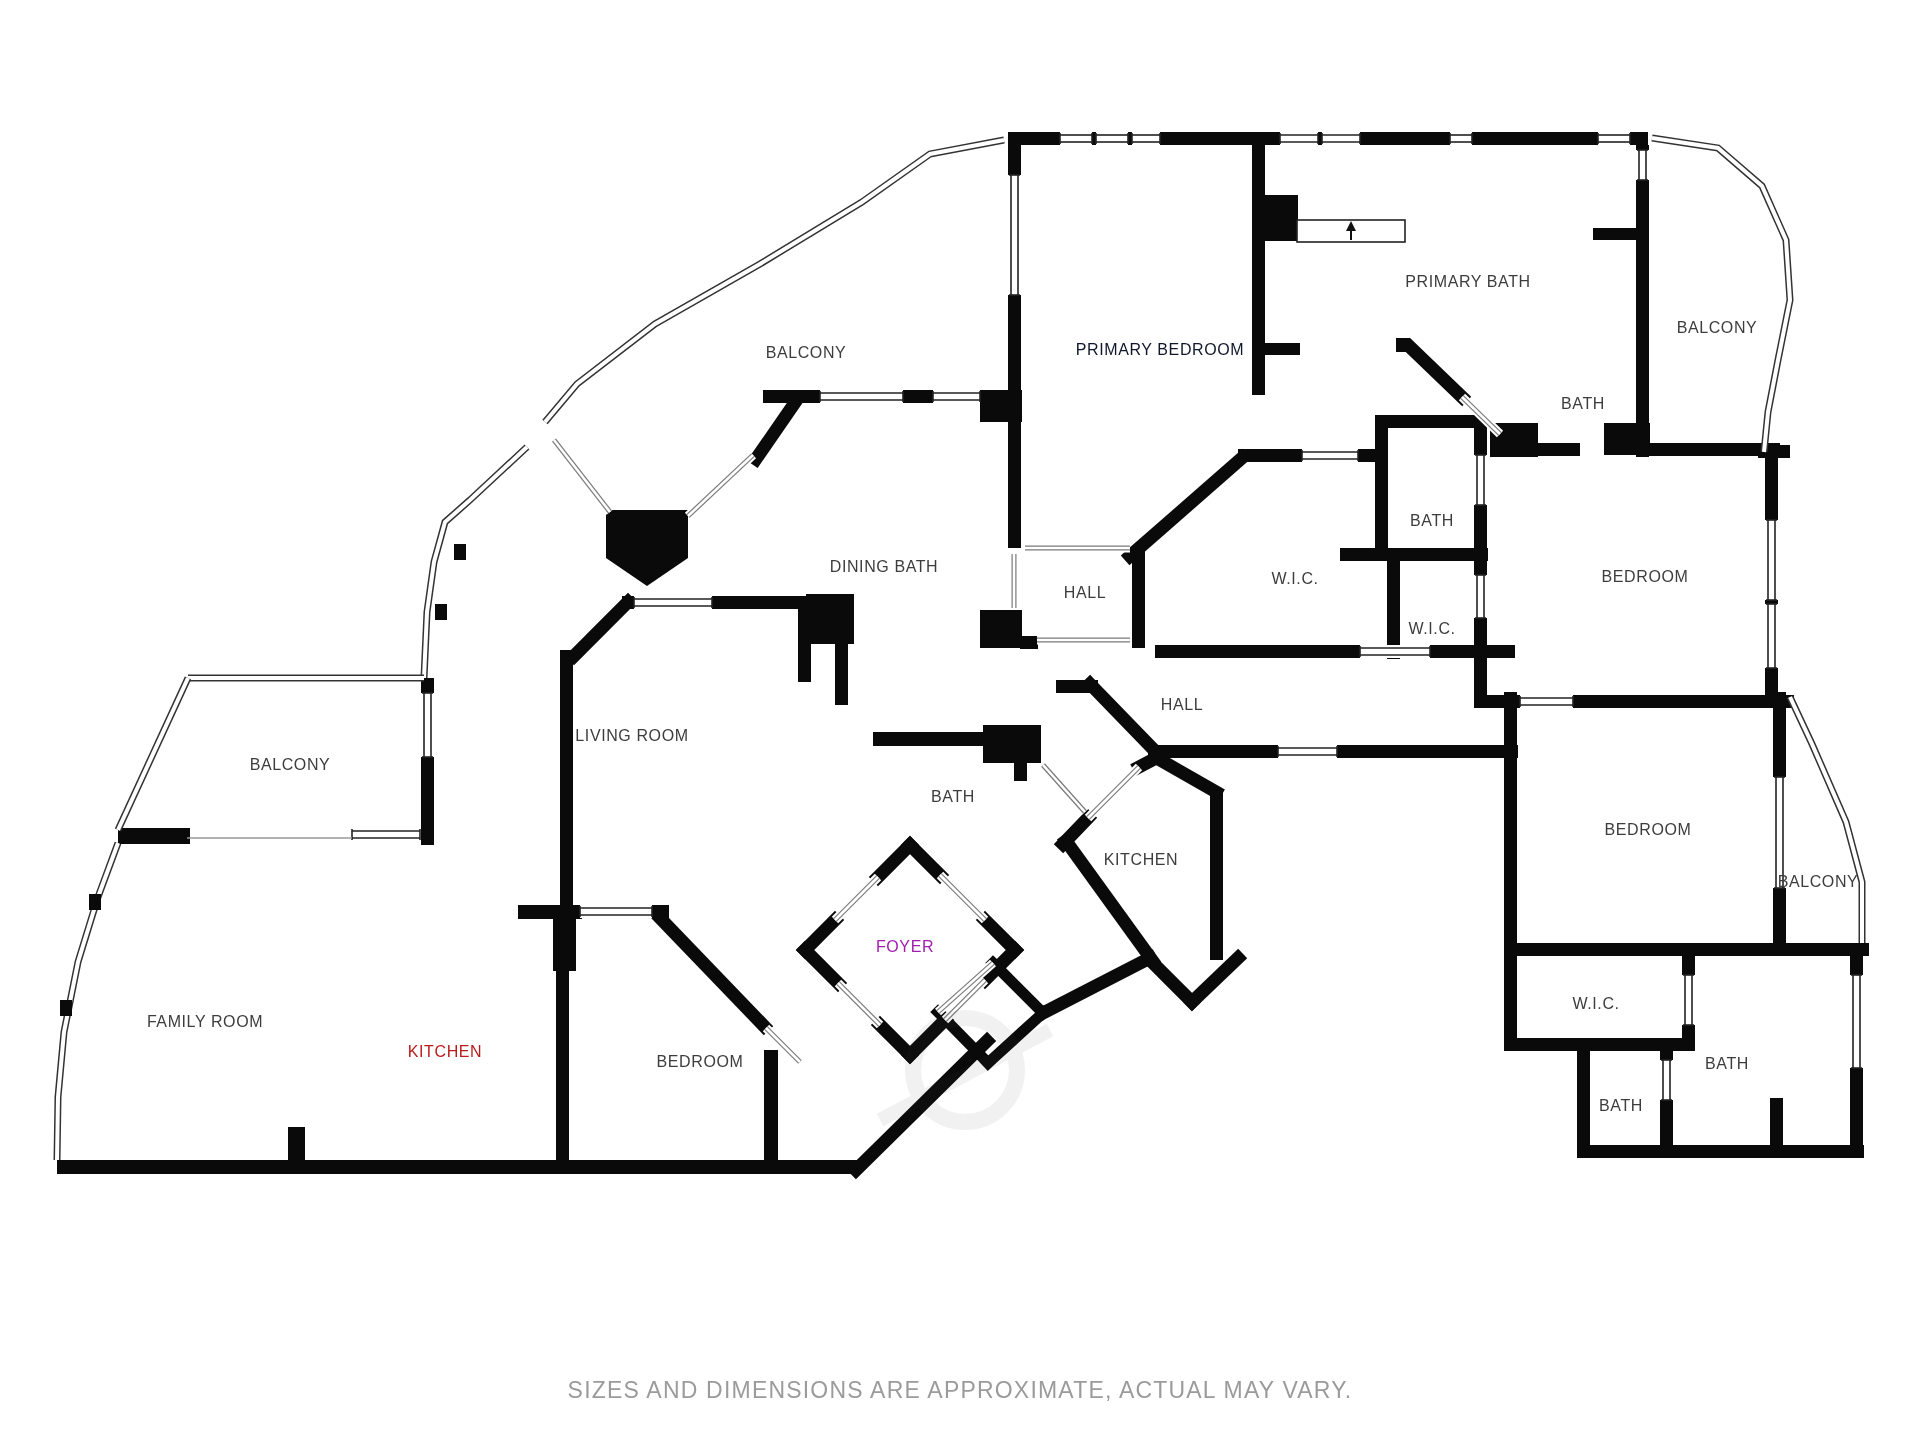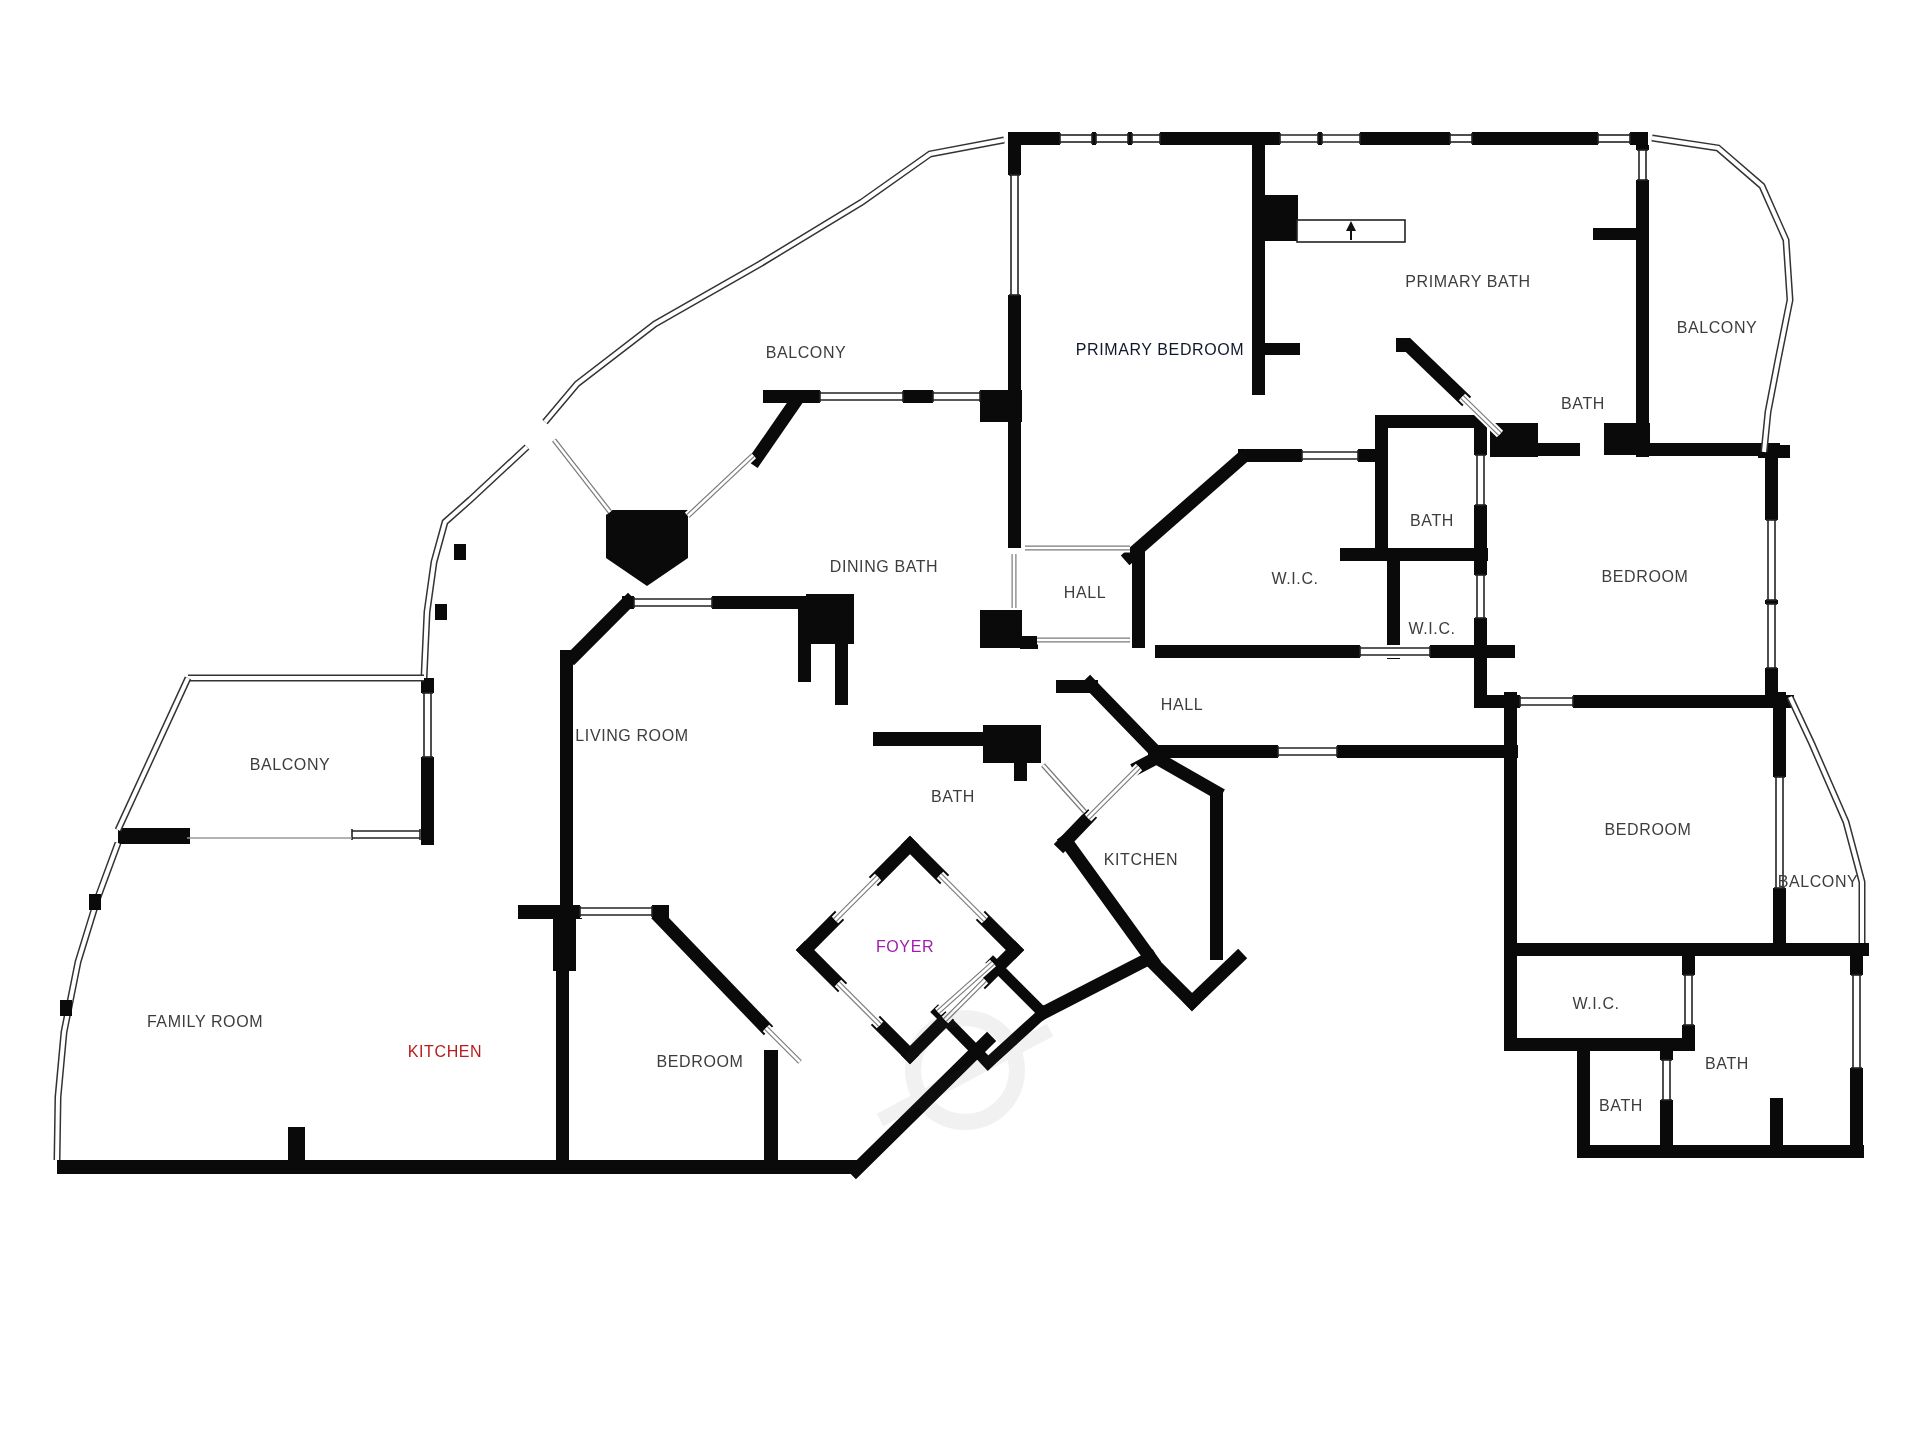--- a/index.html
+++ b/index.html
@@ -329,13 +329,14 @@
       <div class="room-label" style="left: 1648px; top: 830px; color: rgb(61, 61, 61);">BEDROOM</div>
       <div class="room-label" style="left: 1818px; top: 882px; color: rgb(61, 61, 61);">BALCONY</div>
       <div class="room-label" style="left: 905px; top: 947px; color: #a21caf;">FOYER</div>
       <div class="room-label" style="left: 205px; top: 1015px; color: rgb(61, 61, 61); margin-top: 7px;">FAMILY ROOM</div>
       <div class="room-label" style="left: 445px; top: 1032px; color: #b91c1c; margin-top: 20px;">KITCHEN</div>
       <div class="room-label" style="left: 700px; top: 1062px; color: rgb(61, 61, 61);">BEDROOM</div>
       <div class="room-label" style="left: 1596px; top: 1004px; color: rgb(61, 61, 61);">W.I.C.</div>
       <div class="room-label" style="left: 1727px; top: 1064px; color: rgb(61, 61, 61);">BATH</div>
       <div class="room-label" style="left: 1621px; top: 1106px; color: rgb(61, 61, 61);">BATH</div>
     </div>
+  <div id="footer-note" style="color: rgb(155, 155, 155);">SIZES AND DIMENSIONS ARE APPROXIMATE, ACTUAL MAY VARY.</div>
 </div>
 
 </body></html>

